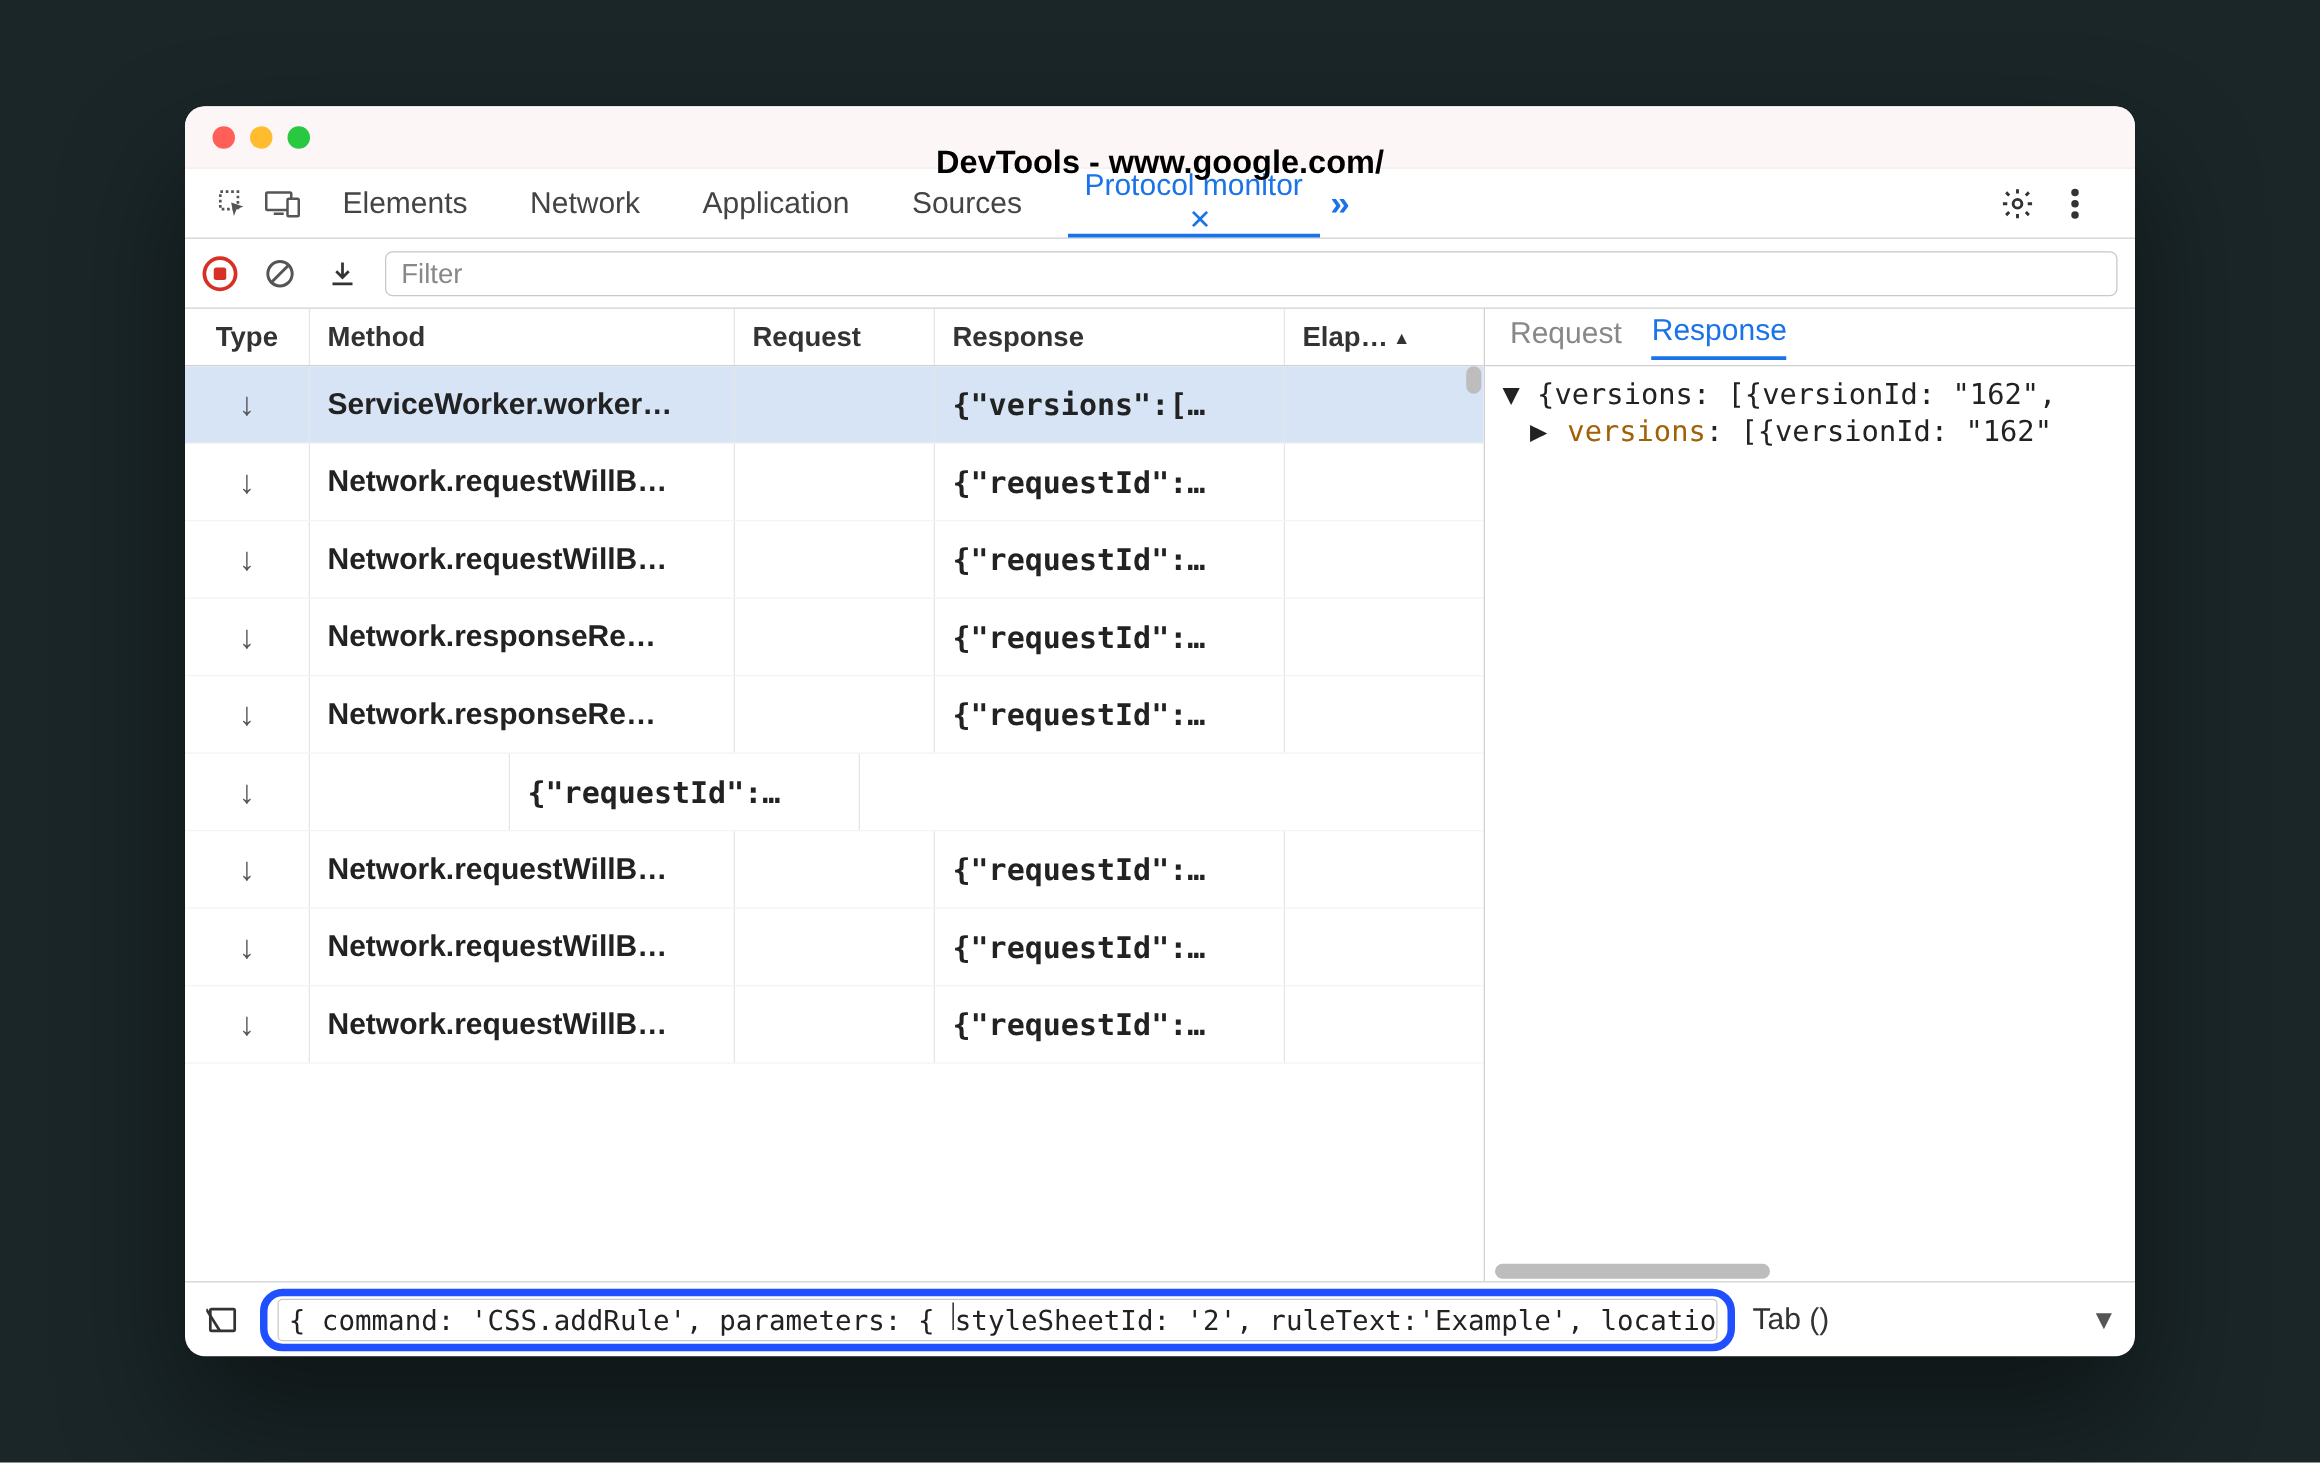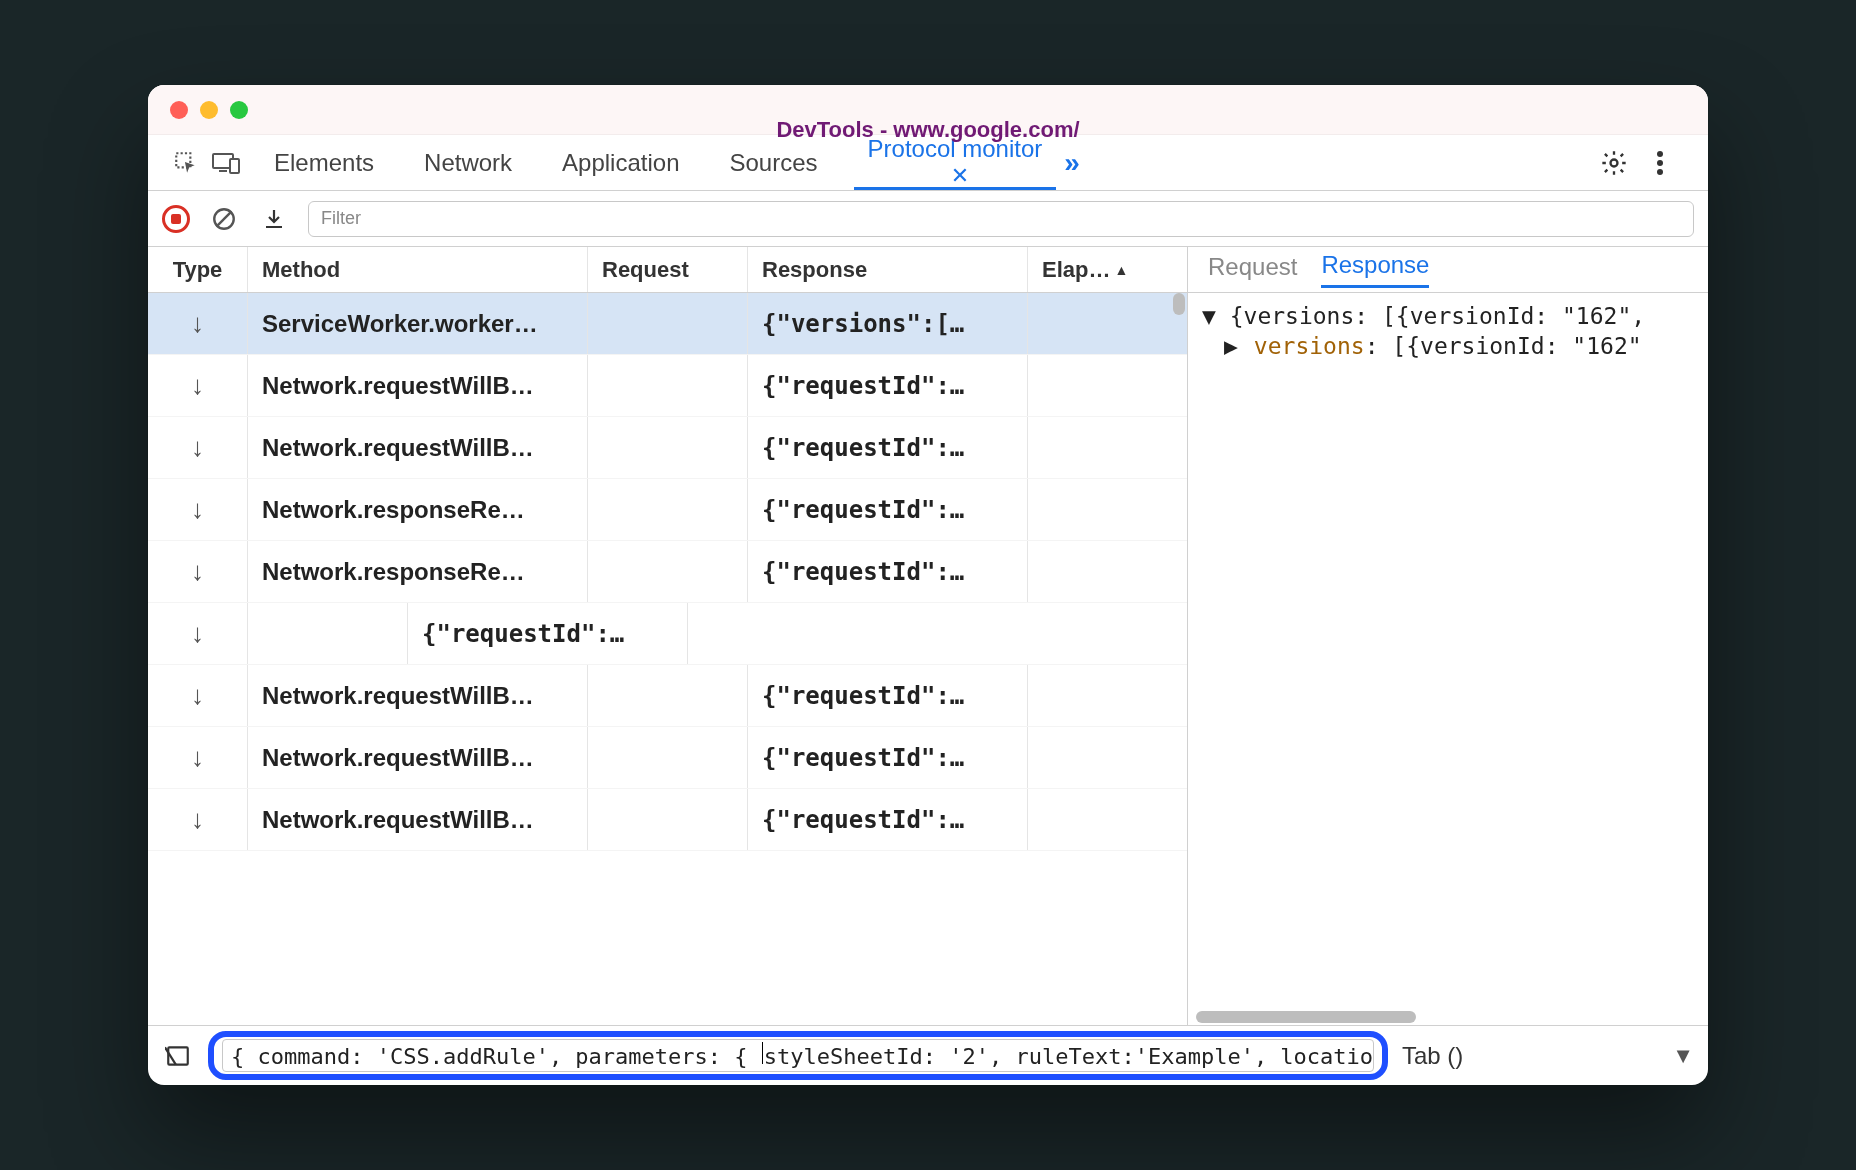--- a/index.html
+++ b/index.html
@@ -23,21 +23,21 @@
     height: 50px; background: #fdf6f6;
     display: flex; align-items: center;
     position: relative;
     border-bottom: 1px solid rgba(0,0,0,0.04);
   }
   .traffic-lights { display: flex; gap: 12px; margin-left: 22px; }
   .traffic-lights .dot { width: 18px; height: 18px; border-radius: 50%; }
   .dot.red { background: #ff5f57; } .dot.yellow { background: #febc2e; } .dot.green { background: #28c840; }
   .titlebar .title {
     position: absolute; left: 0; right: 0; text-align: center;
-    font-size: 22px; font-weight: 600; color: #701a75; pointer-events: none; margin-top: 40px;
+    font-size: 26px; font-weight: 600; color: #000000; pointer-events: none; margin-top: 40px;
   }
   
   .tabbar {
     height: 56px; display: flex; align-items: center;
     border-bottom: 1px solid #d0d0d0;
     padding: 0 22px; gap: 8px;
   }
   .tb-icon {
     width: 32px; height: 32px; display: flex; align-items: center; justify-content: center;
     color: #555;
@@ -56,21 +56,21 @@
     height: 56px; display: flex; align-items: center; gap: 18px;
     padding: 0 14px; border-bottom: 1px solid #d0d0d0;
   }
   .record-btn {
     width: 28px; height: 28px; border: 3px solid #d93025; border-radius: 50%;
     display: flex; align-items: center; justify-content: center;
   }
   .record-btn::after { content:""; width:10px; height:10px; background:#d93025; border-radius:2px;}
   .filter-input {
     flex: 1; height: 36px; border: 1px solid #c8c8c8; border-radius: 6px;
-    padding: 0 12px; font-size: 18px; color: #6d28d9;
+    padding: 0 12px; font-size: 22px; color: #6d28d9;
   }
   .filter-input::placeholder { color: #888; }
   
   .main { flex: 1; display: flex; min-height: 0; }
   
   .table-wrap {
     flex: 1; display: flex; flex-direction: column; min-width: 0;
     border-right: 1px solid #d0d0d0; position: relative; font-weight: bold;
   }
   .thead, .trow { display: flex; align-items: center; }

